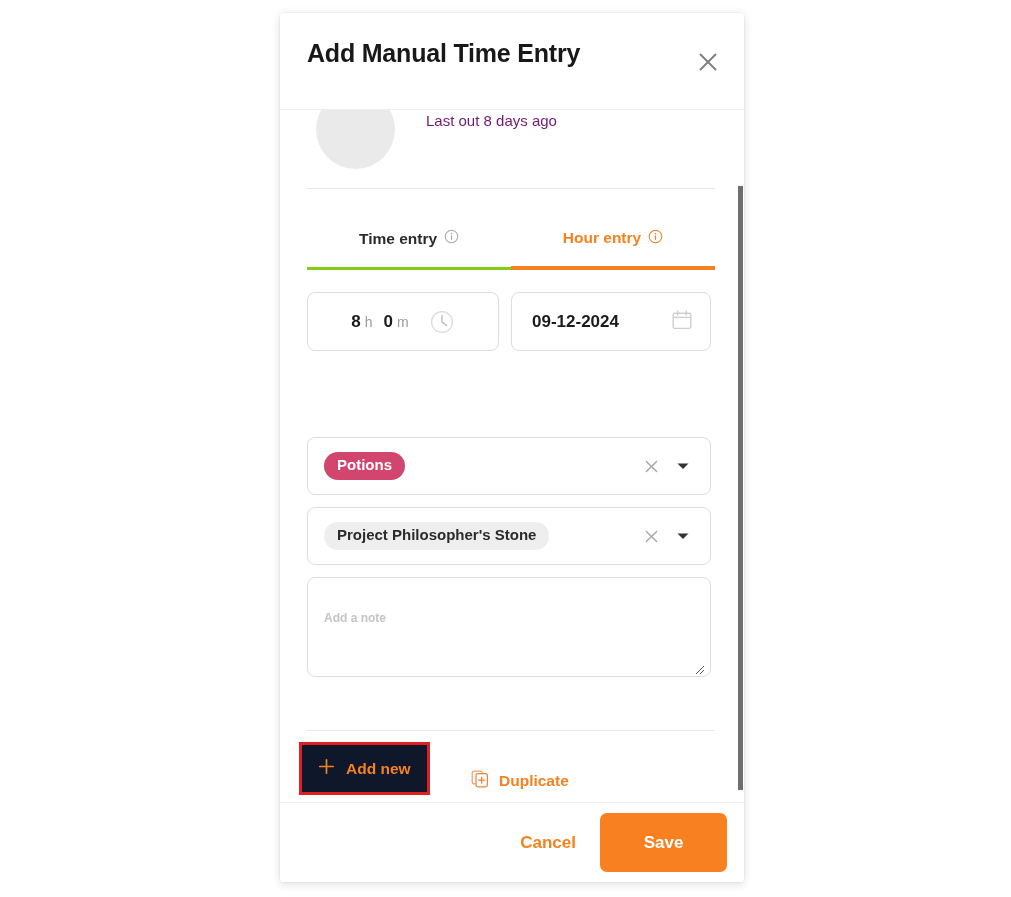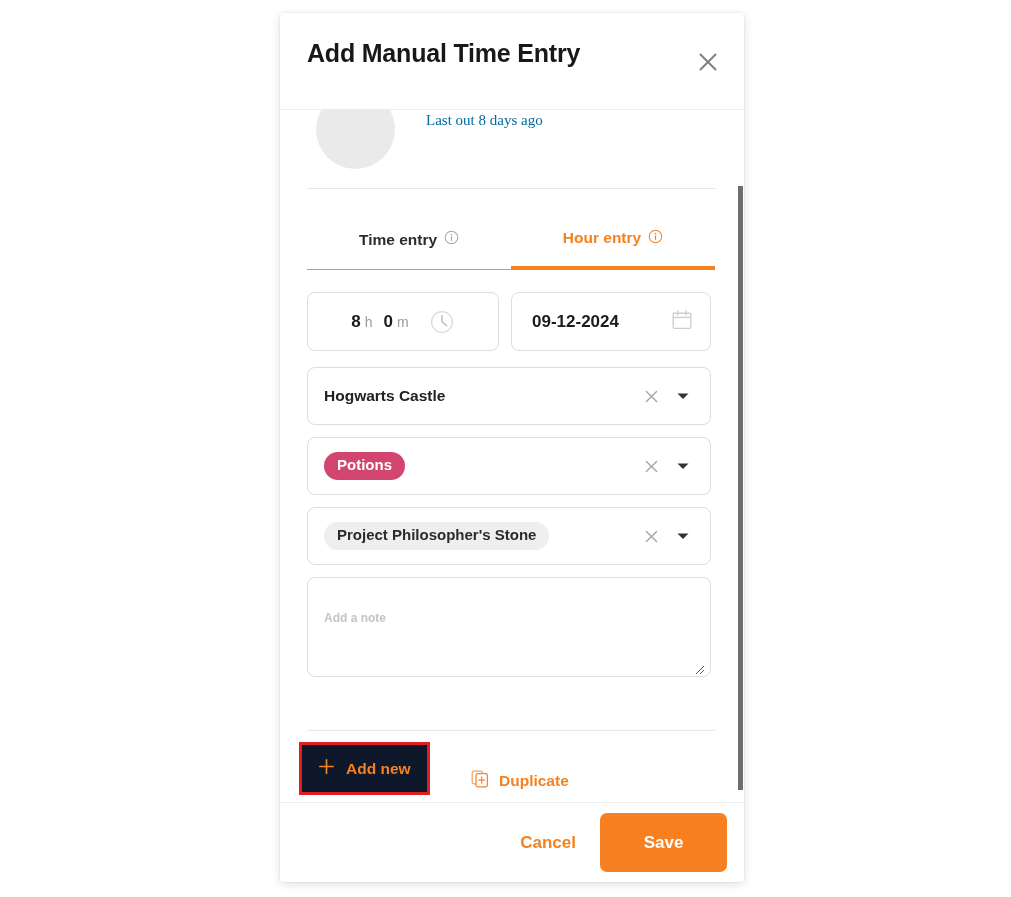--- a/index.html
+++ b/index.html
@@ -88,23 +88,22 @@
     width: 79px;
     height: 79px;
     border-radius: 50%;
     background: #eaeaea;
   }
   .last-out {
     position: absolute;
     left: 146px;
     top: 12px;
     font-size: 15px;
-    color: #0369a1;
+    color: #701a75;
     white-space: nowrap;
-    font-family: Liberation Serif, serif;
   }
 
   .divider {
     position: absolute;
     left: 27px;
     width: 408px;
     height: 1px;
     background: #e8e8e8;
   }
   .divider-top { top: 78px; }
@@ -120,21 +119,21 @@
   .tab {
     position: absolute;
     top: 0;
     width: 204px;
     height: 60px;
     display: flex;
     align-items: center;
     justify-content: center;
     gap: 7px;
     cursor: pointer;
-    border-bottom: 1px solid #84cc16;
+    border-bottom: 3px solid #84cc16;
   }
   .tab-time { left: 0; }
   .tab-hour { left: 204px; border-bottom: 4px solid #f5821f; }
   .tab-label {
     font-size: 15.5px;
     font-weight: bold;
     color: #2b2b2b;
   }
   .tab-hour .tab-label { color: #f5821f; }
   .info-icon { display: block; }
@@ -440,36 +439,20 @@
           <svg width="24" height="24" viewBox="0 0 24 24">
             <rect x="3.2" y="5.2" width="17.6" height="15.2" rx="1.4" fill="none" stroke="#cfcfcf" stroke-width="1.4"></rect>
             <line x1="3.2" y1="9.4" x2="20.8" y2="9.4" stroke="#cfcfcf" stroke-width="1.4"></line>
             <line x1="7.8" y1="3.0" x2="7.8" y2="7.0" stroke="#cfcfcf" stroke-width="1.4" stroke-linecap="round"></line>
             <line x1="16.2" y1="3.0" x2="16.2" y2="7.0" stroke="#cfcfcf" stroke-width="1.4" stroke-linecap="round"></line>
           </svg>
         </span>
       </div>
     </div>
 
-    <div class="field select-field select-1">
-      <div class="select-inner">
-        <span class="select-value">Hogwarts Castle</span>
-        <span class="clear-x">
-          <svg width="17" height="17" viewBox="0 0 17 17">
-            <line x1="3.4" y1="3.4" x2="13.6" y2="13.6" stroke="#a6a6a6" stroke-width="1.4" stroke-linecap="round"></line>
-            <line x1="13.6" y1="3.4" x2="3.4" y2="13.6" stroke="#a6a6a6" stroke-width="1.4" stroke-linecap="round"></line>
-          </svg>
-        </span>
-        <span class="caret">
-          <svg width="14" height="10" viewBox="0 0 14 10">
-            <path d="M1.5 2.6 L7 8.1 L12.5 2.6 Z" fill="#333333"></path>
-          </svg>
-        </span>
-      </div>
-    </div>
 
     <div class="field select-field select-2">
       <div class="select-inner">
         <span class="select-value">
           <span class="chip chip-tag">Potions</span>
         </span>
         <span class="clear-x">
           <svg width="17" height="17" viewBox="0 0 17 17">
             <line x1="3.4" y1="3.4" x2="13.6" y2="13.6" stroke="#a6a6a6" stroke-width="1.4" stroke-linecap="round"></line>
             <line x1="13.6" y1="3.4" x2="3.4" y2="13.6" stroke="#a6a6a6" stroke-width="1.4" stroke-linecap="round"></line>

